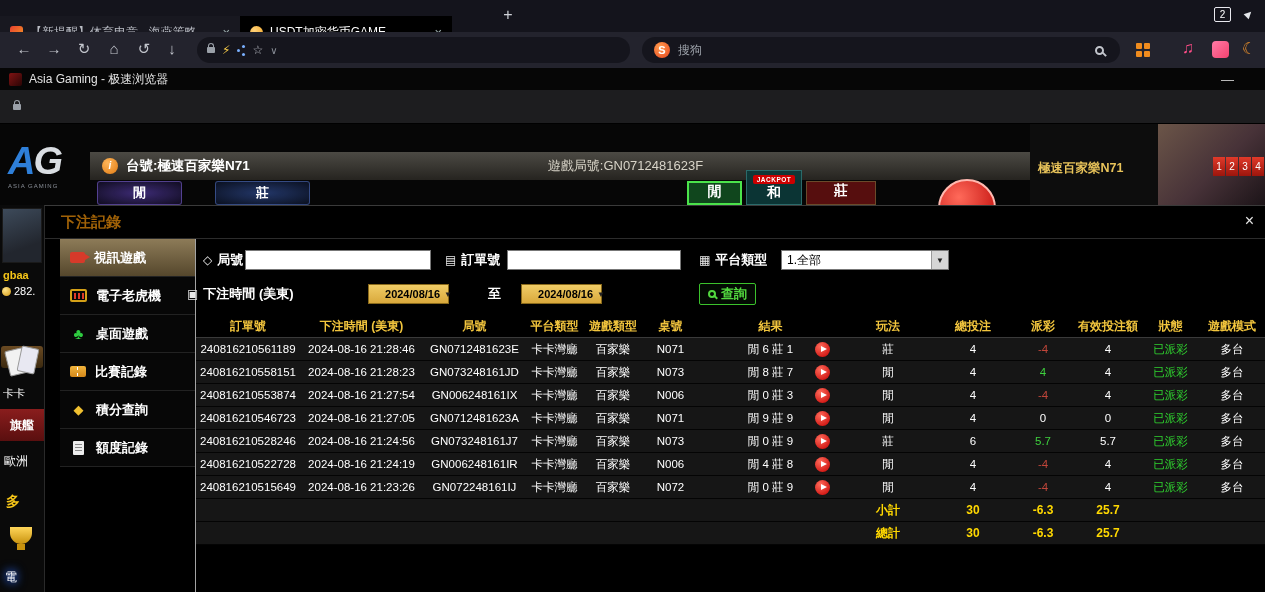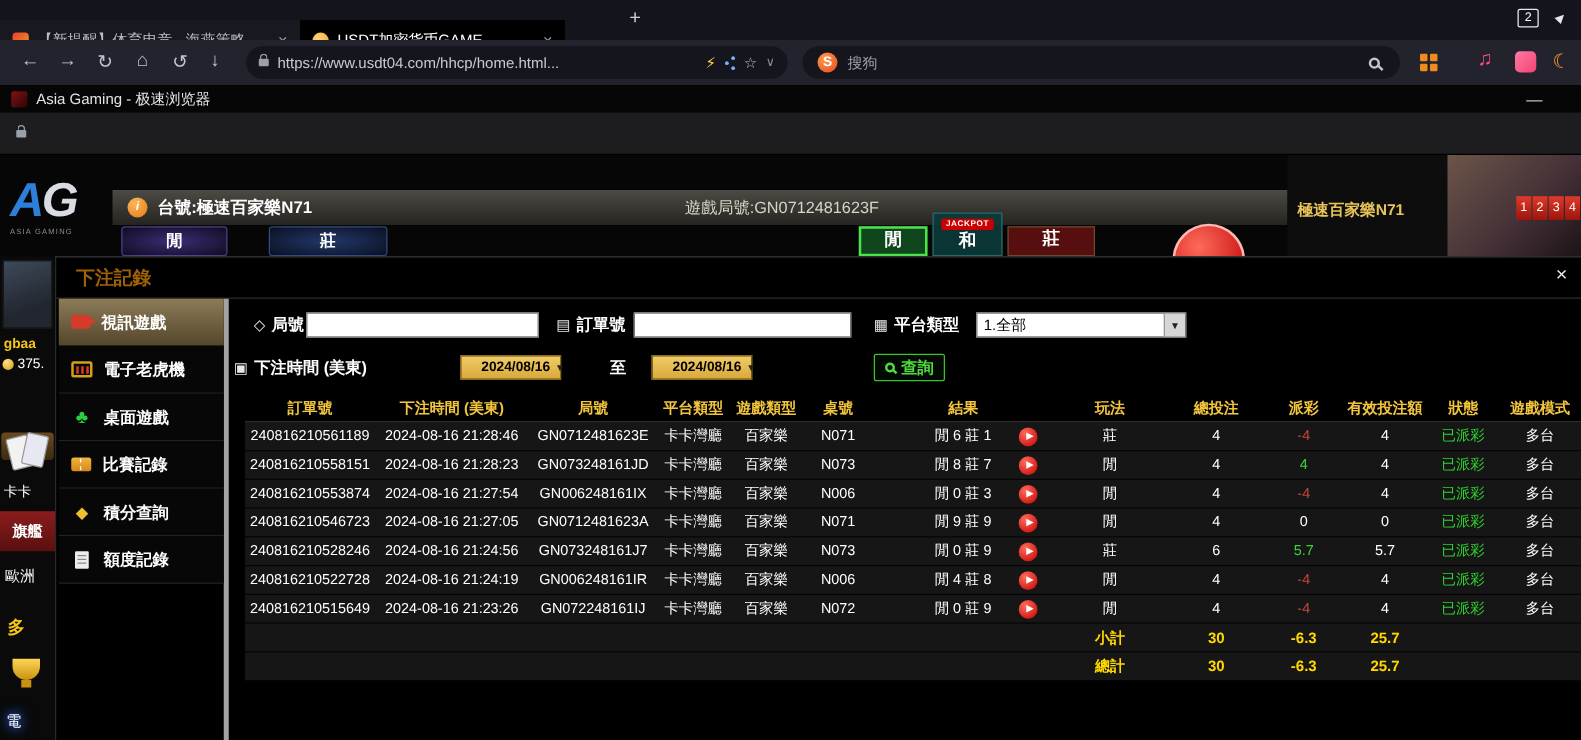--- a/index.html
+++ b/index.html
@@ -95,21 +95,21 @@
   .f-multi { left:6px; top:288px; color:#f5c518; font-size:14px; font-weight:bold; }
   .trophy { position:absolute; left:10px; top:322px; width:22px; height:17px; background:linear-gradient(180deg,#ffd65a,#c8920e); border-radius:0 0 11px 11px; }
   .trophy::after { content:''; position:absolute; left:7px; top:17px; width:8px; height:6px; background:#c8920e; }
   .f-e { left:5px; top:364px; font-size:12px; text-shadow:0 0 8px #2a6aff,0 0 12px #2a6aff; }
 
   
   .modal { position:absolute; left:44px; top:81px; right:0; bottom:0; background:#000; border-top:1px solid #3a3a3a; border-left:1px solid #2a2a2a; z-index:10; }
   .modal-header { position:absolute; top:0; left:0; right:0; height:33px; border-bottom:1px solid #2c2c2c; }
   .modal-title { position:absolute; left:16px; top:7px; color:#a16207; font-size:15px; font-weight:bold; }
   .modal-close { position:absolute; right:11px; top:6px; color:#e8e8e8; font-size:16px; cursor:default; }
-  .modal-sidebar { position:absolute; left:2px; top:33px; bottom:0; width:136px; border-right:4px solid #a3a3a3; }
+  .modal-sidebar { position:absolute; left:15px; top:33px; bottom:0; width:136px; border-right:1px solid #a3a3a3; }
   .side-item { height:38px; display:flex; align-items:center; gap:9px; padding-left:10px; border-bottom:1px solid #222; background:#070707; color:#fff; font-size:13px; font-weight:bold; }
   .side-item.active { background:linear-gradient(180deg,#8d7b58,#55472c); }
   .icon-cam { width:15px; height:11px; background:#d63a2a; border-radius:2px; position:relative; flex:0 0 auto; }
   .icon-cam::after { content:''; position:absolute; right:-5px; top:2px; border-top:3.5px solid transparent; border-bottom:3.5px solid transparent; border-left:5px solid #d63a2a; }
   .icon-slot { width:17px; height:13px; border:2px solid #d4a017; border-radius:2px; display:flex; gap:2px; justify-content:center; align-items:center; flex:0 0 auto; }
   .icon-slot i { width:2px; height:6px; background:#e03a2a; }
   .icon-club { color:#2ecc40; font-size:15px; width:17px; text-align:center; flex:0 0 auto; }
   .icon-ticket { width:16px; height:11px; background:linear-gradient(180deg,#f2b53d,#d4881a); border-radius:2px; position:relative; flex:0 0 auto; }
   .icon-ticket::after { content:''; position:absolute; left:7px; top:1px; bottom:1px; border-left:1px dashed #fff; }
   .icon-gem { color:#f0c030; font-size:13px; width:17px; text-align:center; flex:0 0 auto; }
@@ -173,21 +173,20 @@
 
   <div class="toolbar">
     <span class="nav-icon" style="left:14px">←</span>
     <span class="nav-icon" style="left:44px">→</span>
     <span class="nav-icon" style="left:74px">↻</span>
     <span class="nav-icon" style="left:104px">⌂</span>
     <span class="nav-icon" style="left:134px">↺</span>
     <span class="nav-icon" style="left:162px">↓</span>
     <div class="addressbar">
       <span class="lock"></span>
-      <span class="url-text">https://www.usdt04.com/hhcp/home.html...</span>
       <span class="addr-ic ic-light">⚡</span>
       <span class="share-icon"></span>
       <span class="addr-ic ic-star">☆</span>
       <span class="addr-ic ic-chev">∨</span>
     </div>
     <div class="searchbar">
       <span class="sogou-logo">S</span>
       <span class="search-label">搜狗</span>
       <span class="magnifier"></span>
     </div>
@@ -253,21 +252,21 @@
           <span class="side-tab">3</span>
           <span class="side-tab">4</span>
         </div>
     </div>
 
     <div class="left-strip">
       <div class="avatar"></div>
       <div class="uname">gbaa</div>
       <div class="balance-row">
         <span class="coin"></span>
-        <span>375.</span>
+        <span>282.</span>
       </div>
       <div class="deposit">存款</div>
       <div class="cards">
           <i class="c1"></i>
           <i class="c2"></i>
         </div>
       <div class="frag f-kaka">卡卡</div>
       <div class="frag f-flag">旗艦</div>
       <div class="frag f-europe">歐洲</div>
       <div class="frag f-multi">多</div>

